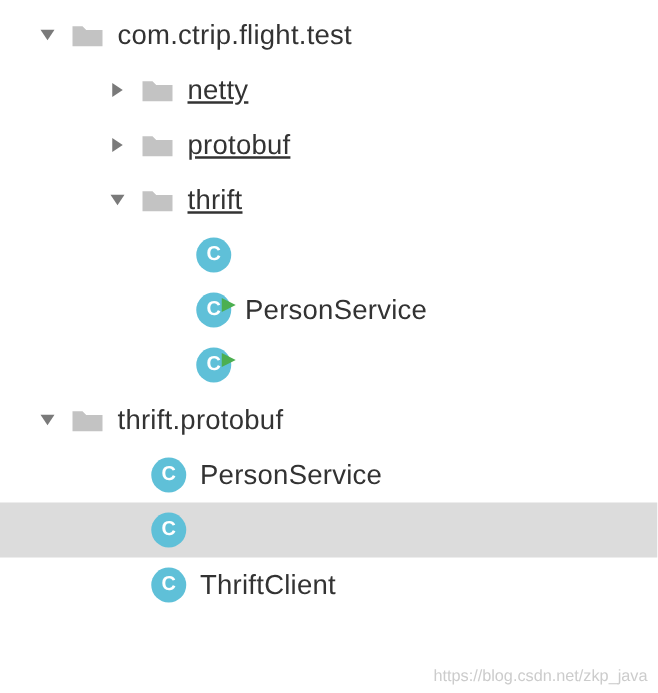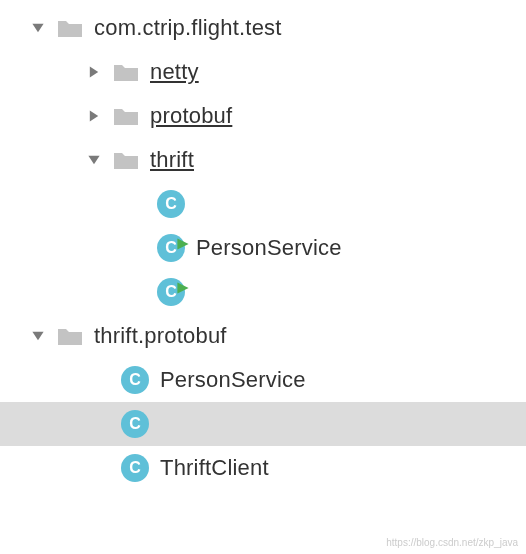--- a/index.html
+++ b/index.html
@@ -82,21 +82,21 @@
       right: -4px;
     }
     .label {
       color: #333;
       letter-spacing: 0.2px;
     }
     .watermark {
       position: absolute;
       bottom: 6px;
       right: 8px;
-      font-size: 10px;
+      font-size: 13px;
       color: #ccc;
       font-family: Arial, sans-serif;
     }
   </style>
 </head>
 <body>
 
 <div class="tree">
 
   <div class="tree-row indent-0">

